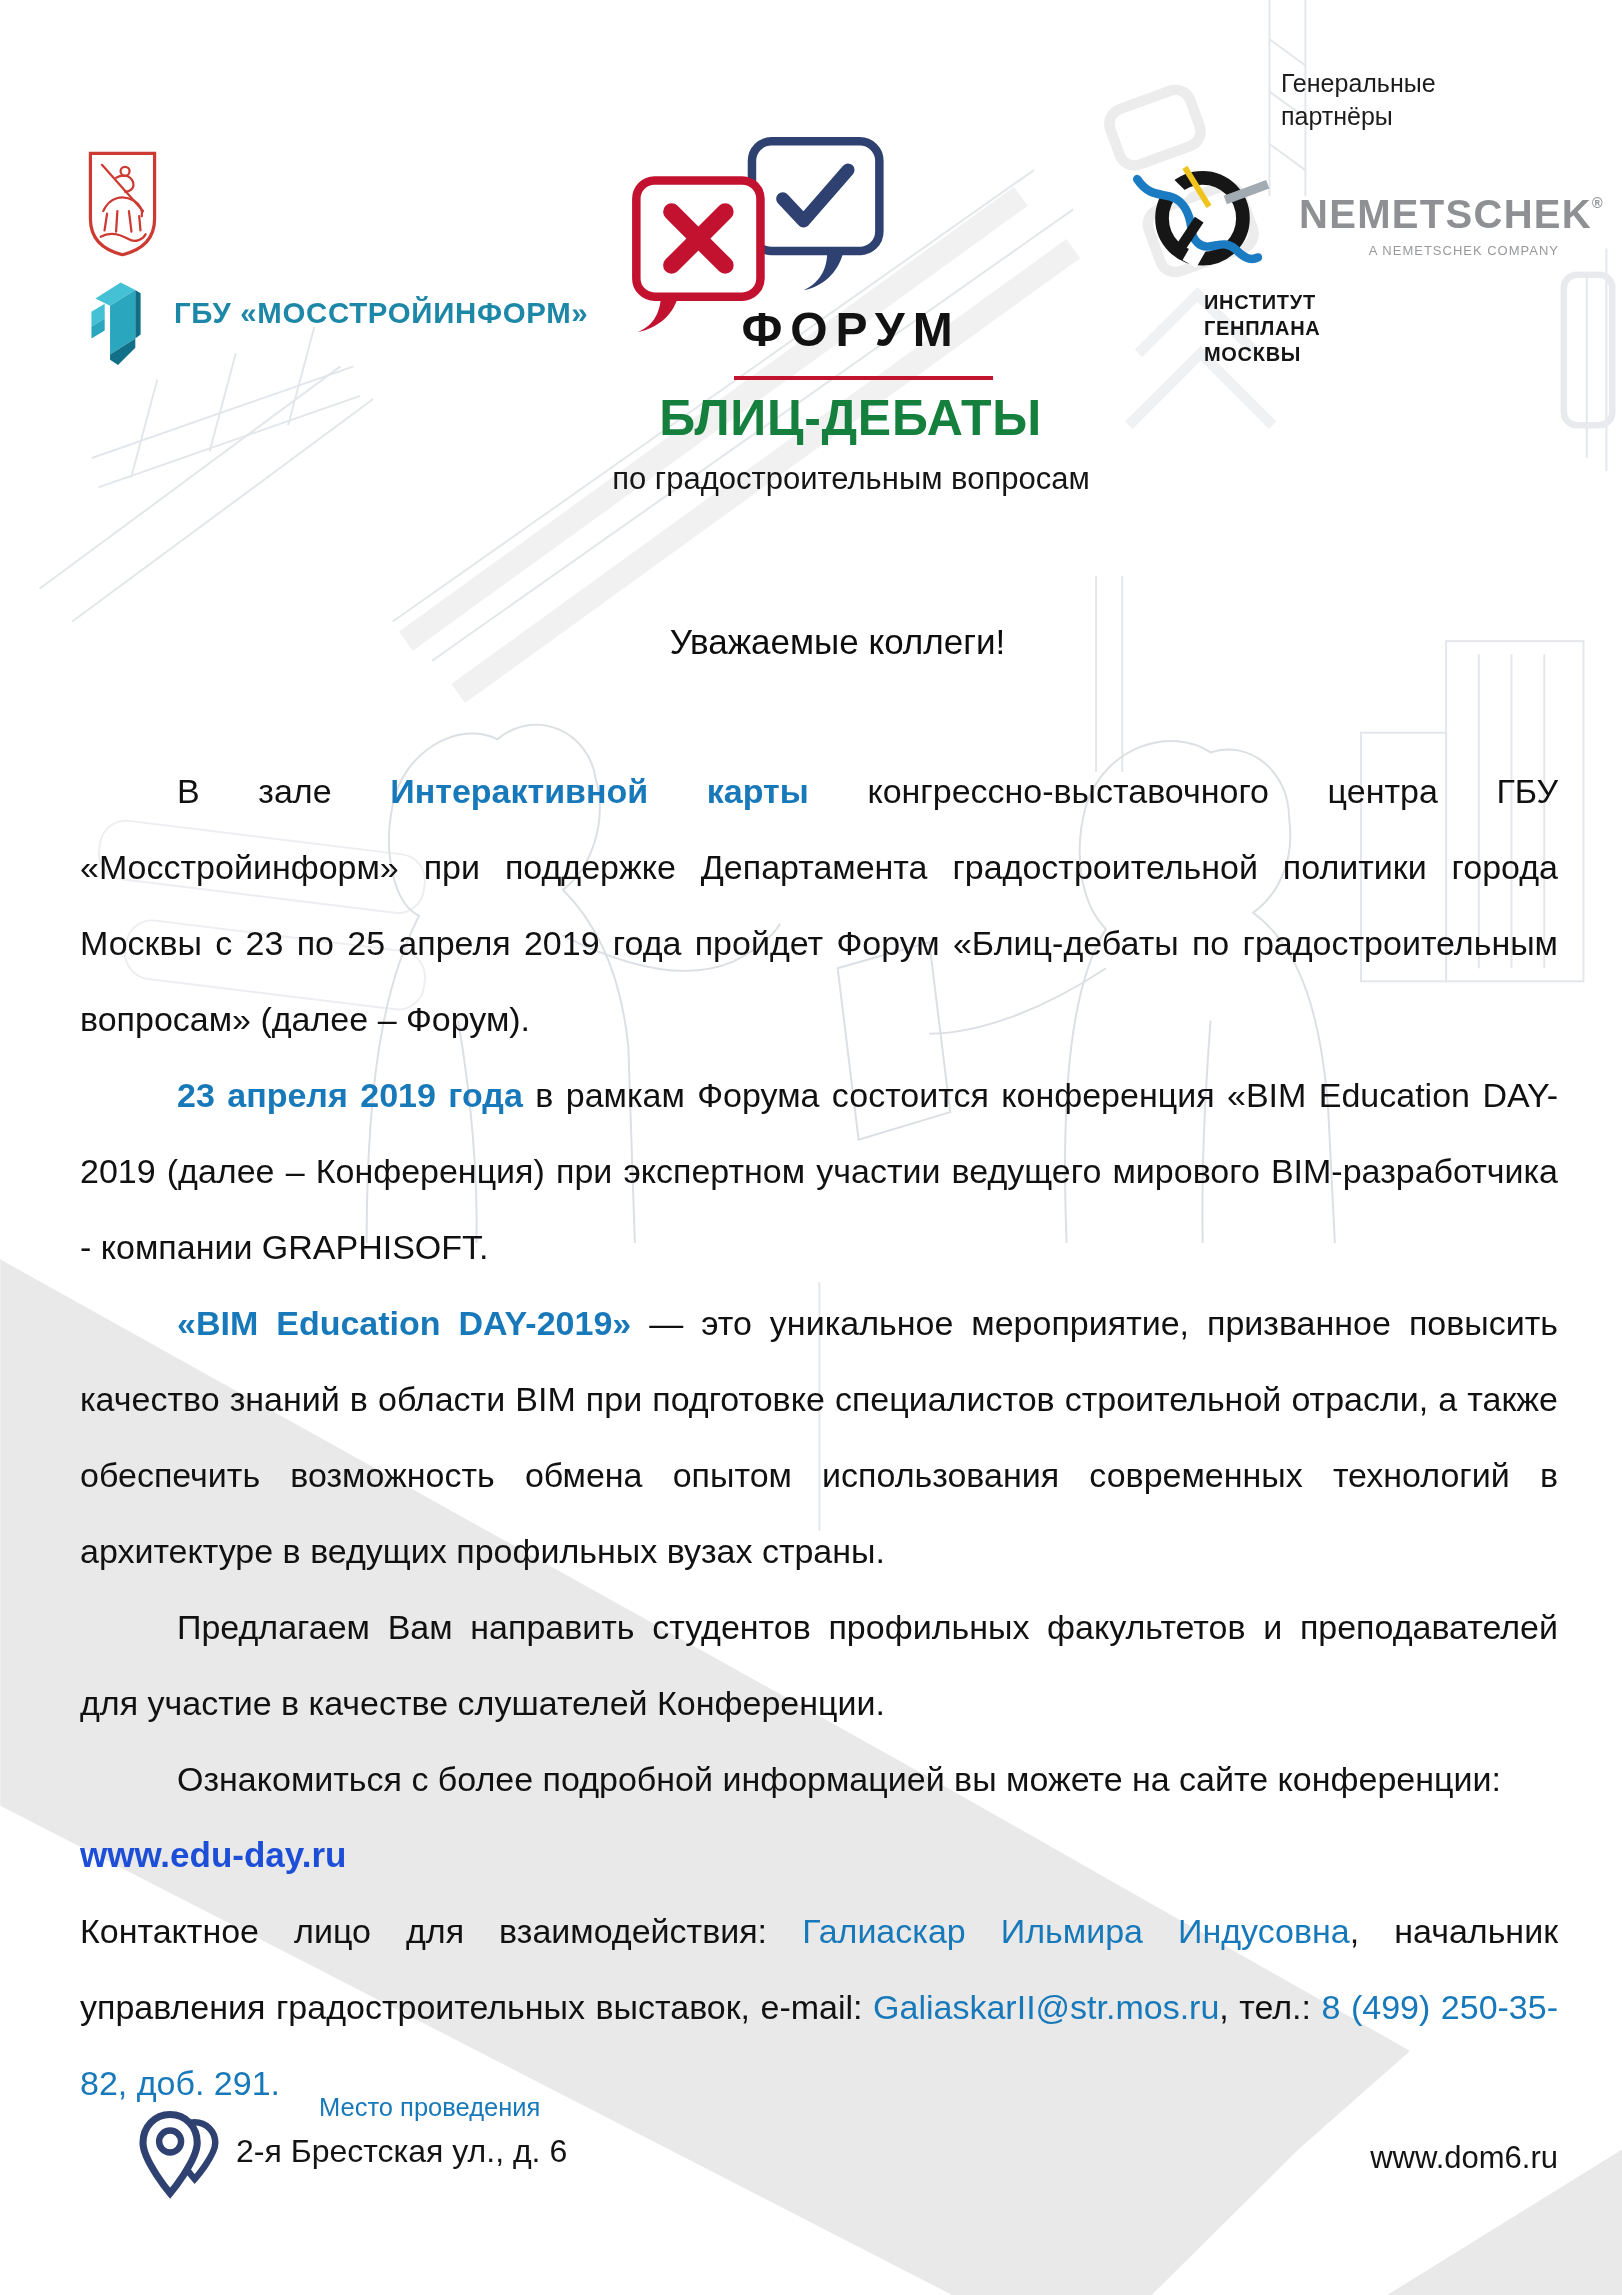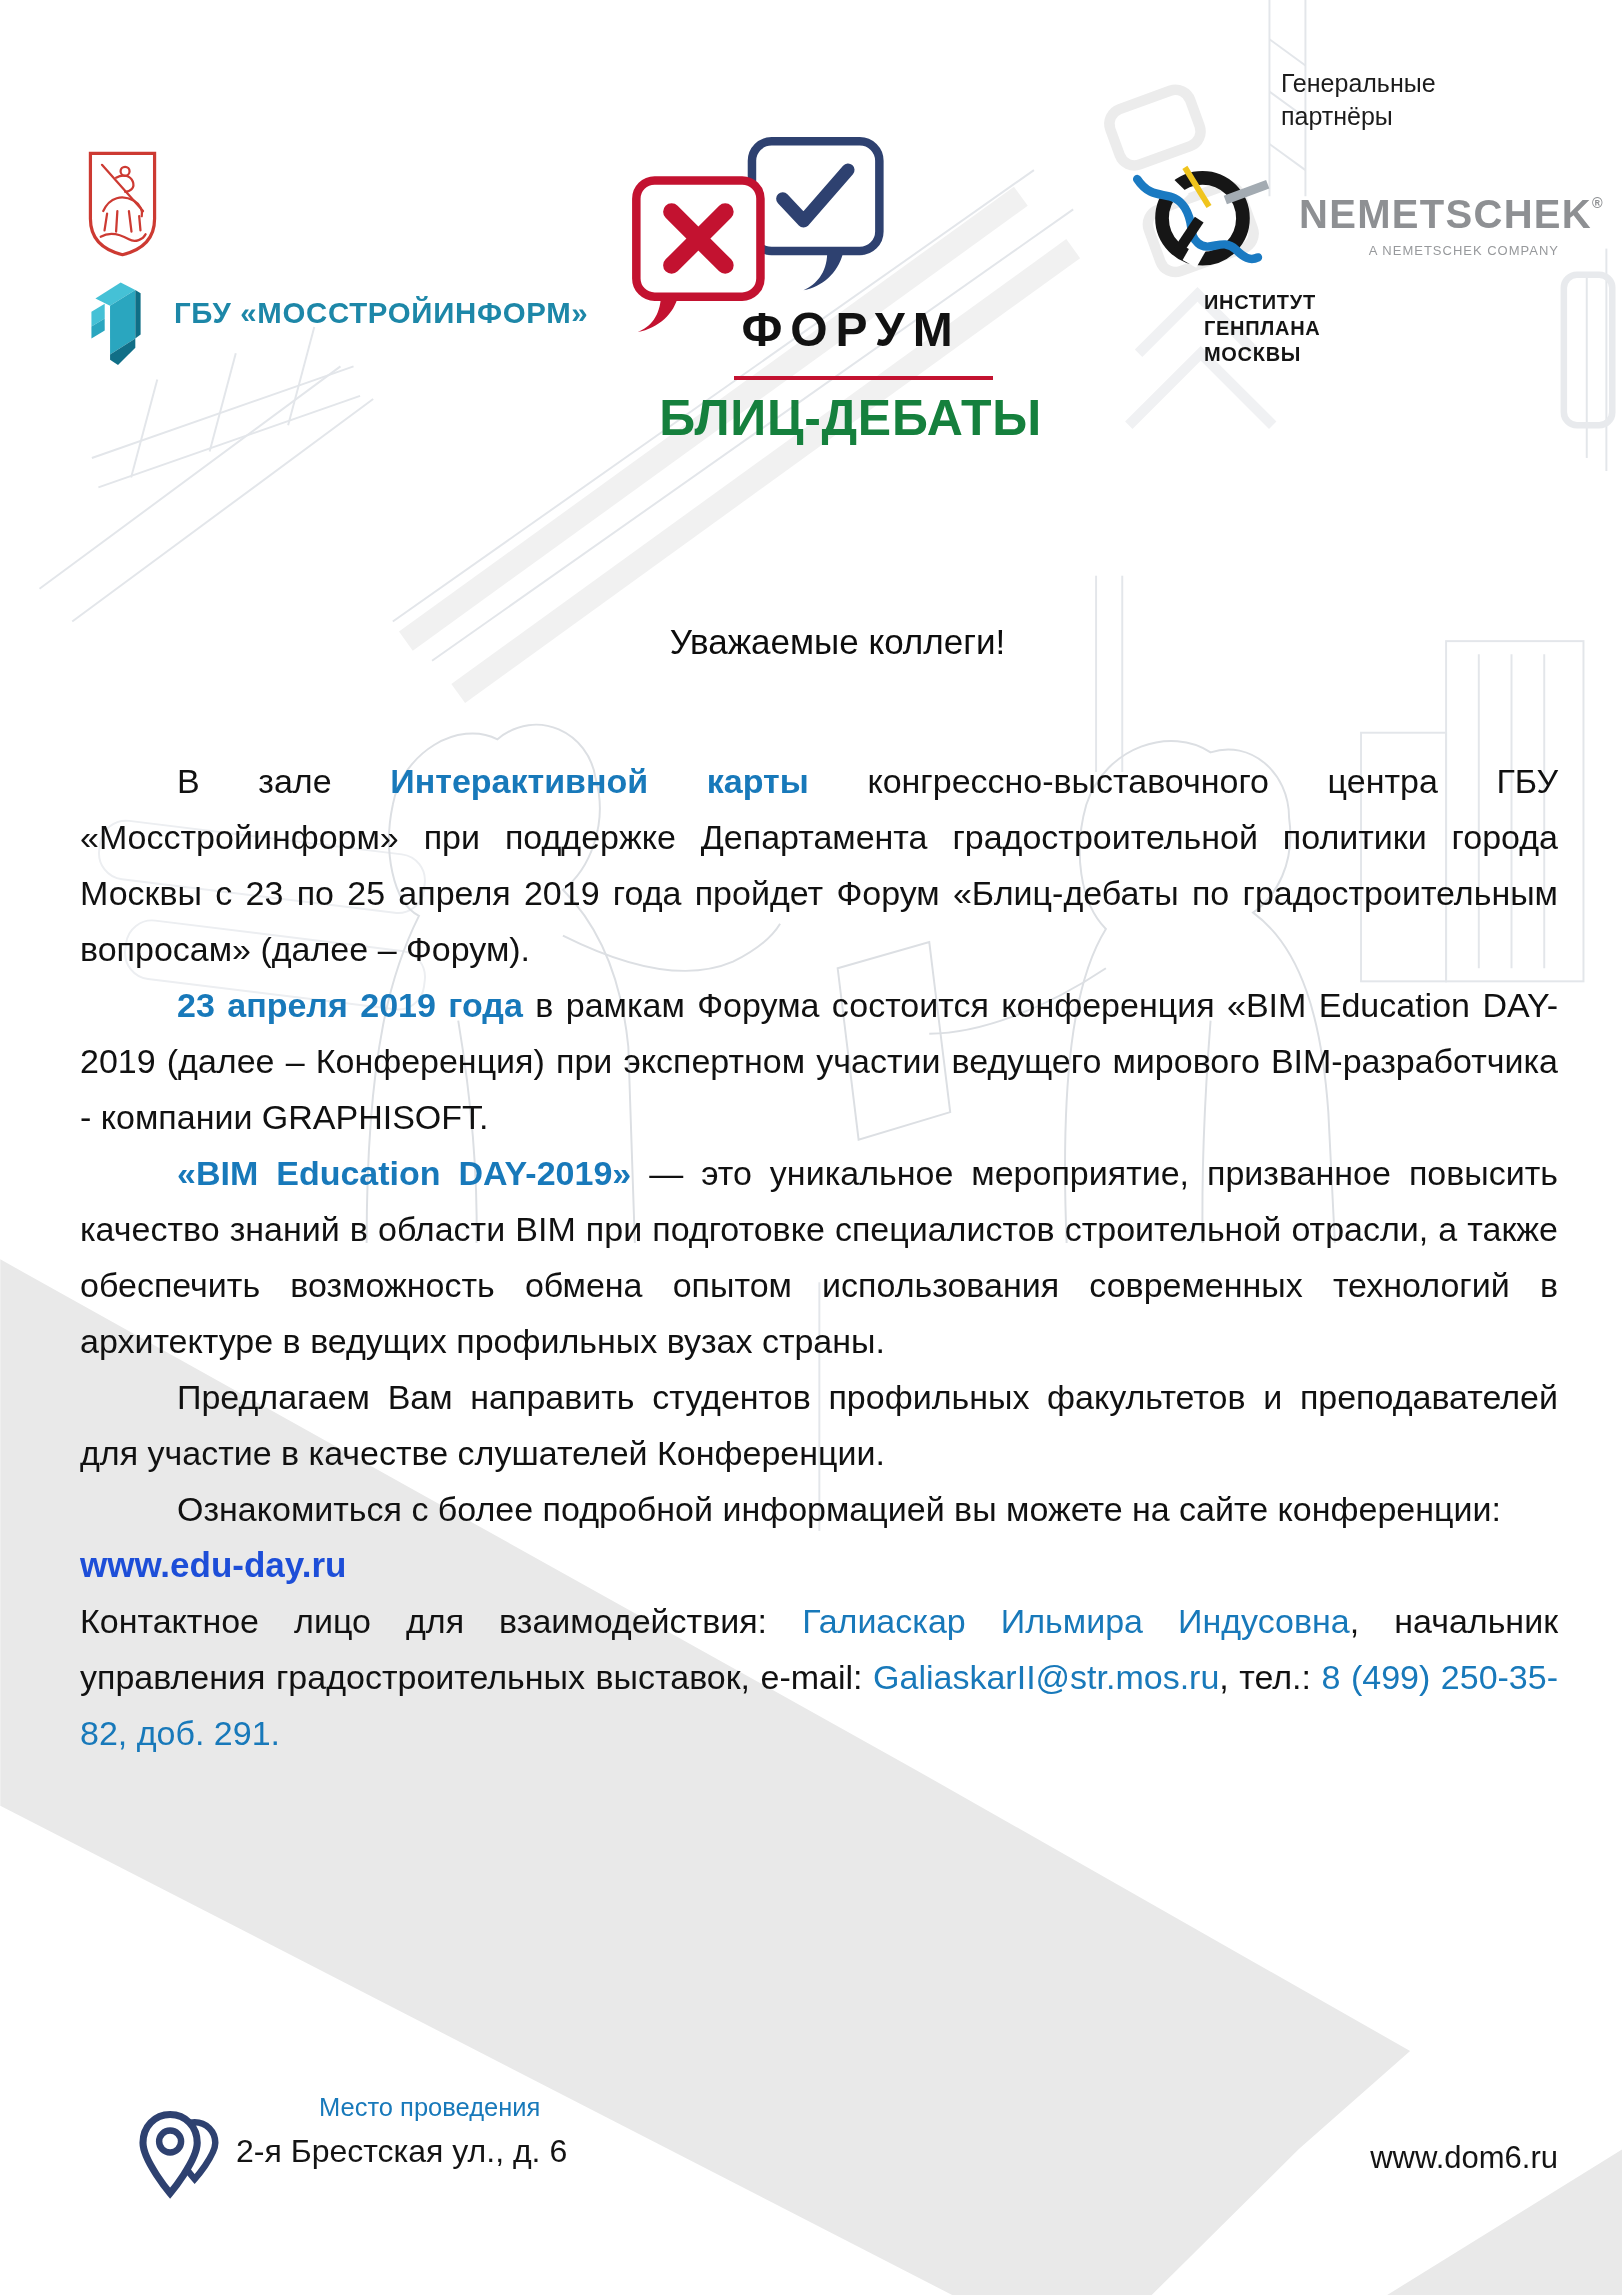--- a/index.html
+++ b/index.html
@@ -71,21 +71,21 @@
     font-size: 13px; letter-spacing: 1px; color: #97999c; white-space: nowrap;
   }
 
   
   .salutation {
     left: 59px; top: 622px; width: 1557px; text-align: center;
     font-size: 35px; font-weight: 500; color: #0d0d0d; margin: 0;
   }
   .body-text {
     left: 80px; top: 753px; width: 1478px;
-    font-size: 34px; line-height: 56px; color: #111111;
+    font-size: 34px; line-height: 76px; color: #111111;
     text-align: justify;
   }
   .body-text p { margin: 0; text-indent: 97px; }
   .body-text p.no-indent { text-indent: 0; }
   .hl { color: #1879ba; font-weight: 700; }
   .lnk { color: #1879ba; font-weight: 400; }
   .site-line { font-weight: 700; color: #1d4ed8; font-size: 35px; }
 
   
   .footer-pin { left: 130px; top: 2108px; }
@@ -196,20 +196,21 @@
       <g>
         <rect x="28" y="68" width="190" height="178" rx="28" fill="#ffffff" stroke="#c31230" stroke-width="13"></rect>
         <path d="M66,244 C64,276 50,292 30,300 C62,294 86,272 92,244 Z" fill="#c31230"></path>
         <line x1="82" y1="116" x2="164" y2="198" stroke="#c31230" stroke-width="26" stroke-linecap="round"></line>
         <line x1="164" y1="116" x2="82" y2="198" stroke="#c31230" stroke-width="26" stroke-linecap="round"></line>
       </g>
     </svg>
     <div class="abs forum-title">ФОРУМ</div>
     <div class="abs forum-divider"></div>
     <div class="abs forum-name">БЛИЦ-ДЕБАТЫ</div>
+    <div class="abs forum-tagline">по градостроительным вопросам</div>
 
     <div class="abs partners-label">
       <div>Генеральные</div>
       <div>партнёры</div>
     </div>
     <svg class="abs genplan-icon" width="164" height="137" viewBox="0 0 250 210">
       <circle cx="115" cy="100" r="62" fill="none" stroke="#161616" stroke-width="21"></circle>
       <line x1="52" y1="40" x2="85" y2="72" stroke="#ffffff" stroke-width="26"></line>
       <line x1="95" y1="170" x2="112" y2="140" stroke="#ffffff" stroke-width="24"></line>
       <line x1="88" y1="22" x2="125" y2="82" stroke="#f0c41d" stroke-width="9"></line>

